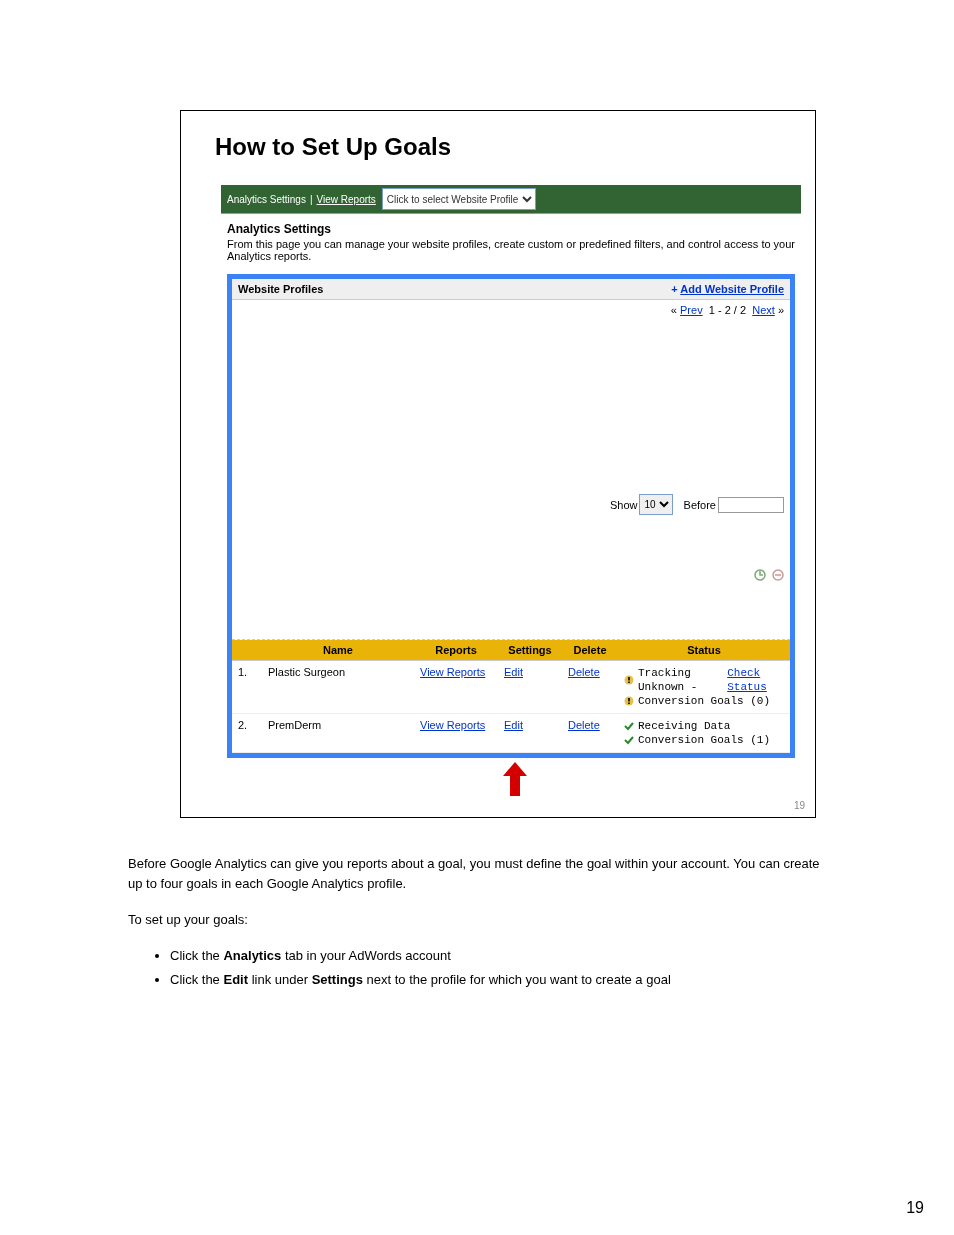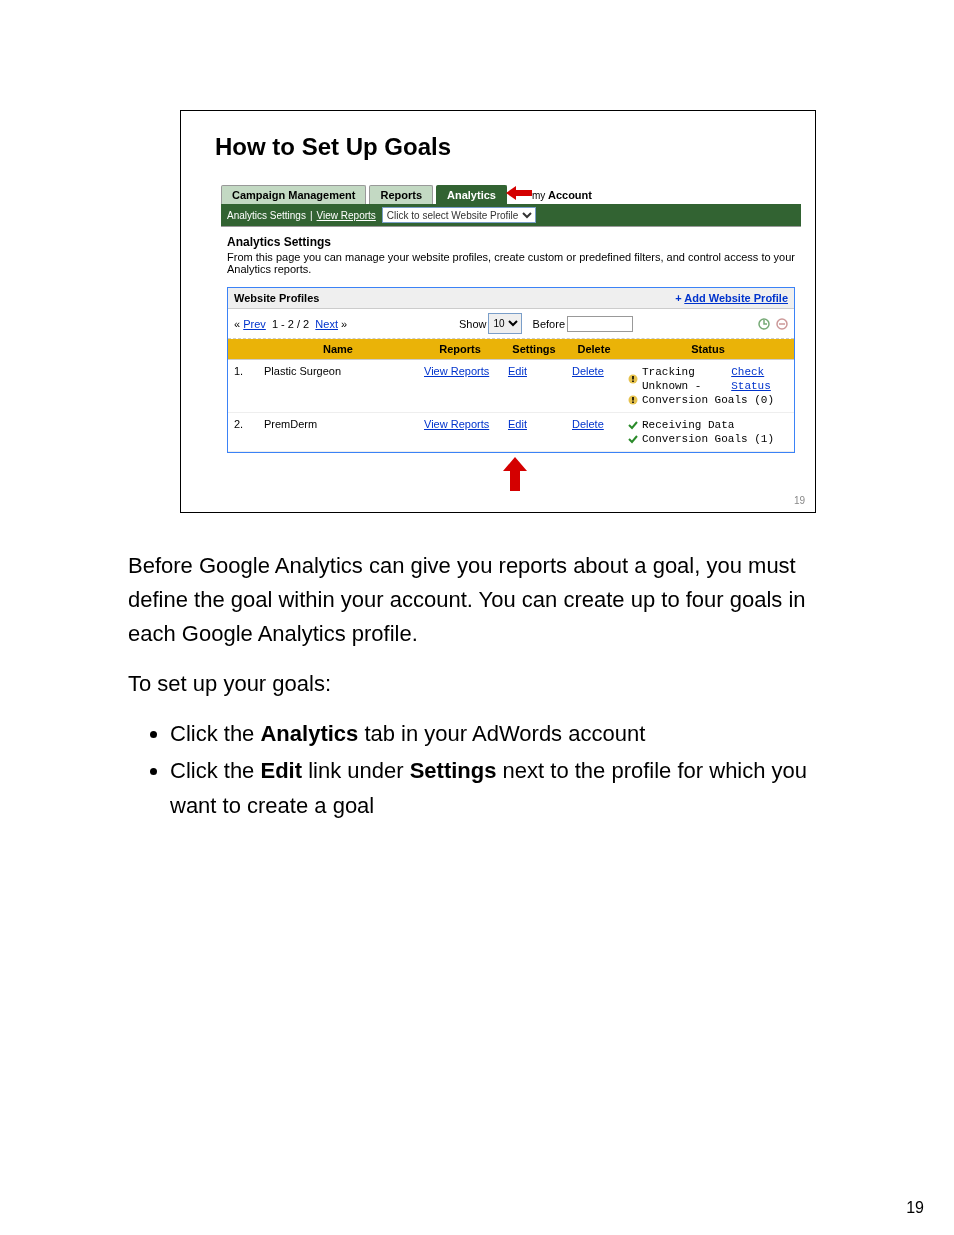--- a/index.html
+++ b/index.html
@@ -67,58 +67,59 @@
     font-size: 10px;
     padding: 3px 6px;
     display: flex;
     align-items: center;
     border-bottom: 1px solid #999;
   }
   .sub-bar a { color: #fff; text-decoration: underline; cursor:pointer;}
   .sub-bar .nolink { text-decoration:none; cursor:default;}
   .profile-select {
     font-size: 10px;
-    height: 16px;
+    height: 22px;
     margin-left: 6px;
     border:1px solid #7a9ec9;
     background:#fff;
     color:#333;
   }
   .content-block {
     padding: 8px 6px 2px 6px;
   }
   .section-heading {
     font-weight: bold;
     font-size: 12px;
     margin: 0 0 2px 0;
   }
   .section-desc {
     font-size: 11px;
     margin: 0 0 12px 0;
   }
   .table-wrap {
-    border: 1px solid #3b82f6;
+    border: 5px solid #3b82f6;
   }
   .profiles-header {
     background: #efefef;
     padding: 4px 6px;
     font-size: 11px;
     font-weight: bold;
     border-bottom: 1px solid #ccc;
     display: flex;
     justify-content: space-between;
     align-items: center;
   }
   .add-link { color: #0033cc; text-decoration: underline; font-weight:bold; cursor:pointer;}
   .pager-row {
     padding: 4px 6px;
     font-size: 11px;
     display: flex;
-    align-items: center;
+    align-items: flex-end;
     border-bottom: 1px dashed #ccc;
+    flex-direction: column;
   }
   .pager-left { flex: 0 0 190px; }
   .pager-left a { color:#0033cc; text-decoration:underline; cursor:pointer;}
   .pager-mid { flex:1; text-align:center; display:flex; align-items:center; justify-content:center; gap:2px;}
   .pager-right { flex: 0 0 120px; display:flex; align-items:center; justify-content:flex-end; gap:6px;}
   .show-sel { font-size:10px; height:21px; border:1px solid #7a9ec9;}
   .search-input { font-size:10px; height:12px; width:60px; border:1px solid #999;}
   .circ { width:12px; height:12px; display:inline-block;}
   table.profiles {
     width: 100%;
@@ -148,21 +149,21 @@
   .slide-page {
     position: absolute;
     right: 10px;
     bottom: 6px;
     font-size: 10px;
     color: #888;
   }
   .body-text {
     margin: 36px 0 0 128px;
     width: 700px;
-    font-size: 22px;
+    font-size: 13px;
     line-height: 1.55;
     color: #000;
   }
   .body-text p { margin: 0 0 16px 0; }
   .body-text ul { margin: 14px; padding-left: 28px; }
   .body-text li { margin: 3px 0; }
   .page-num {
     position: fixed;
     right: 30px;
     bottom: 18px;
@@ -170,34 +171,20 @@
   }
 </style>
 </head>
 <body>
 
 <div class="slide-frame">
   <h1 class="slide-title">How to Set Up Goals</h1>
 
   <div class="analytics-wrap">
 
-    <div class="tabs-row">
-      <div class="tab">Campaign Management</div>
-      <div class="tab">Reports</div>
-      <div class="tab active">Analytics</div>
-      <div class="tab last">
-        <span class="my-arrow">
-          <svg width="26" height="14" viewBox="0 0 26 14">
-              <polygon points="0,7 10,0 10,4 26,4 26,10 10,10 10,14" fill="#d40000"></polygon>
-            </svg>
-        </span>
-        <span style="font-size:10px;font-weight:normal;">my</span>
-        <span>Account</span>
-      </div>
-    </div>
 
     <div class="sub-bar">
       <a class="nolink" style="text-decoration:none;">Analytics Settings</a>
       <span style="margin:0 4px;">|</span>
       <a>View Reports</a>
       <select class="profile-select">
         <option>Click to select Website Profile</option>
       </select>
     </div>
 

